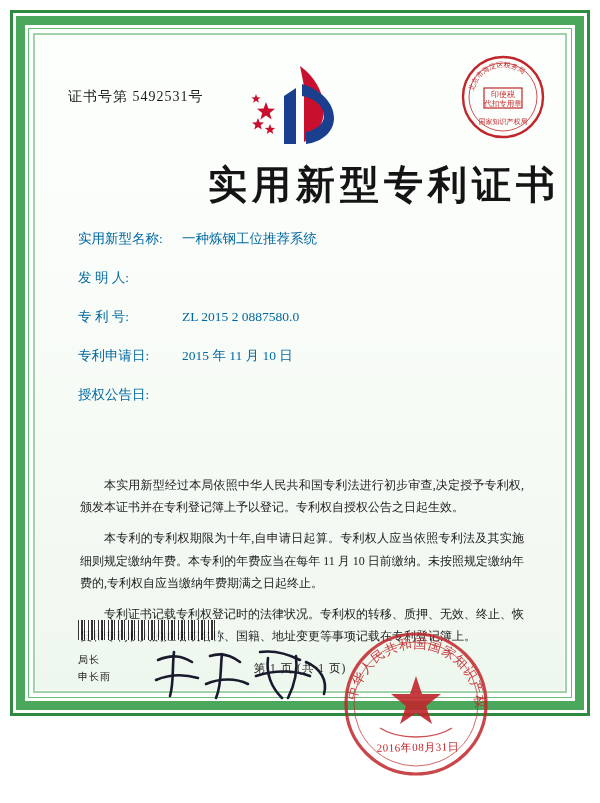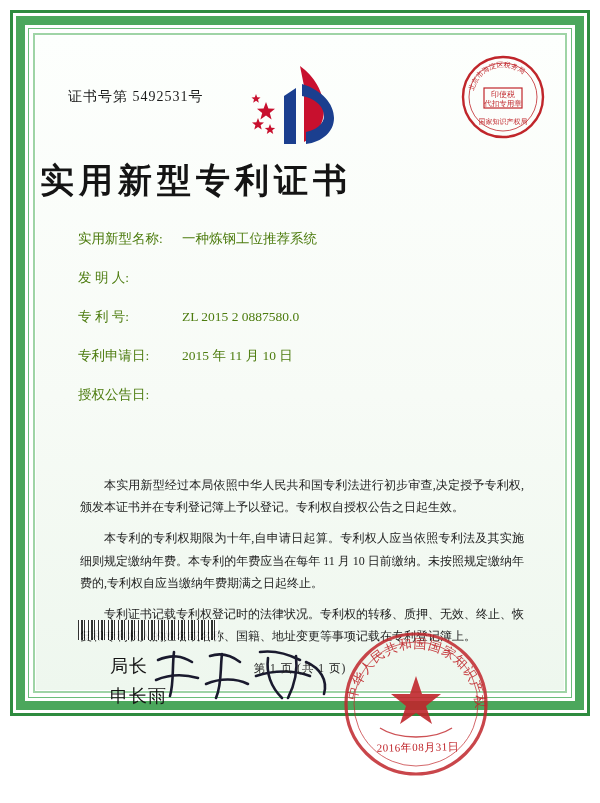--- a/index.html
+++ b/index.html
@@ -110,41 +110,41 @@
     top: 14px;
     width: 86px;
     height: 86px;
   }
 
   .title {
     position: absolute;
     left: 0;
     right: 0;
     top: 118px;
-    text-align: left;
-    font-size: 34px;
+    text-align: right;
+    font-size: 39px;
     font-weight: bold;
     letter-spacing: 5px;
     color: #141414;
     font-family: Liberation Sans, sans-serif;
   }
 
   
   .fields {
     position: absolute;
     left: 38px;
     right: 38px;
     top: 190px;
   }
   .field-row {
     display: flex;
     align-items: baseline;
     margin-bottom: 21px;
     font-size: 13.5px;
-    color: #4d7c0f;
+    color: #0369a1;
   }
   .field-label {
     width: 104px;
     flex: 0 0 104px;
     letter-spacing: 0px;
     white-space: nowrap;
   }
   .field-value {
     flex: 1;
     white-space: nowrap;
@@ -184,24 +184,23 @@
         #111 6px, #111 7px,
         #fff 7px, #fff 10px);
     opacity: 0.85;
   }
 
   
   .sign-block {
     position: absolute;
     left: 38px;
     top: 612px;
-    font-size: 18px;
+    font-size: 10px;
     line-height: 1.65;
     color: #141414;
-    margin-left: 32px;
   }
   .sign-block div {
     letter-spacing: 1px;
   }
 
   .handwriting {
     position: absolute;
     left: 108px;
     top: 600px;
     width: 190px;

